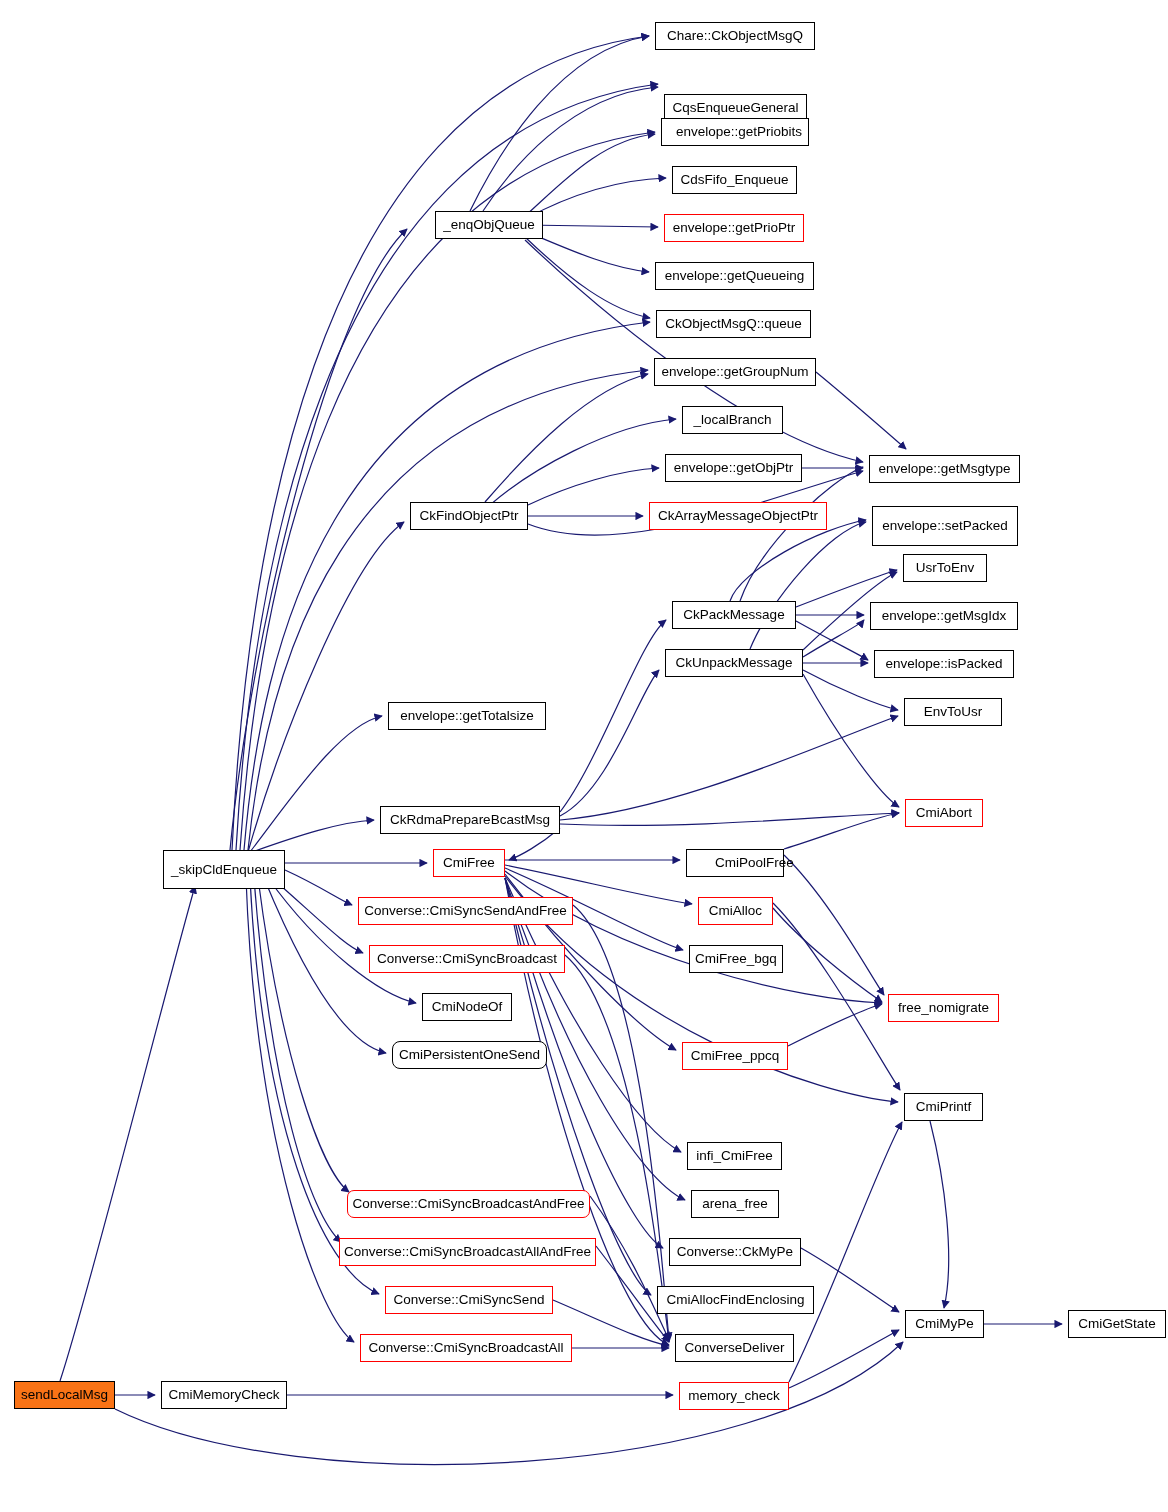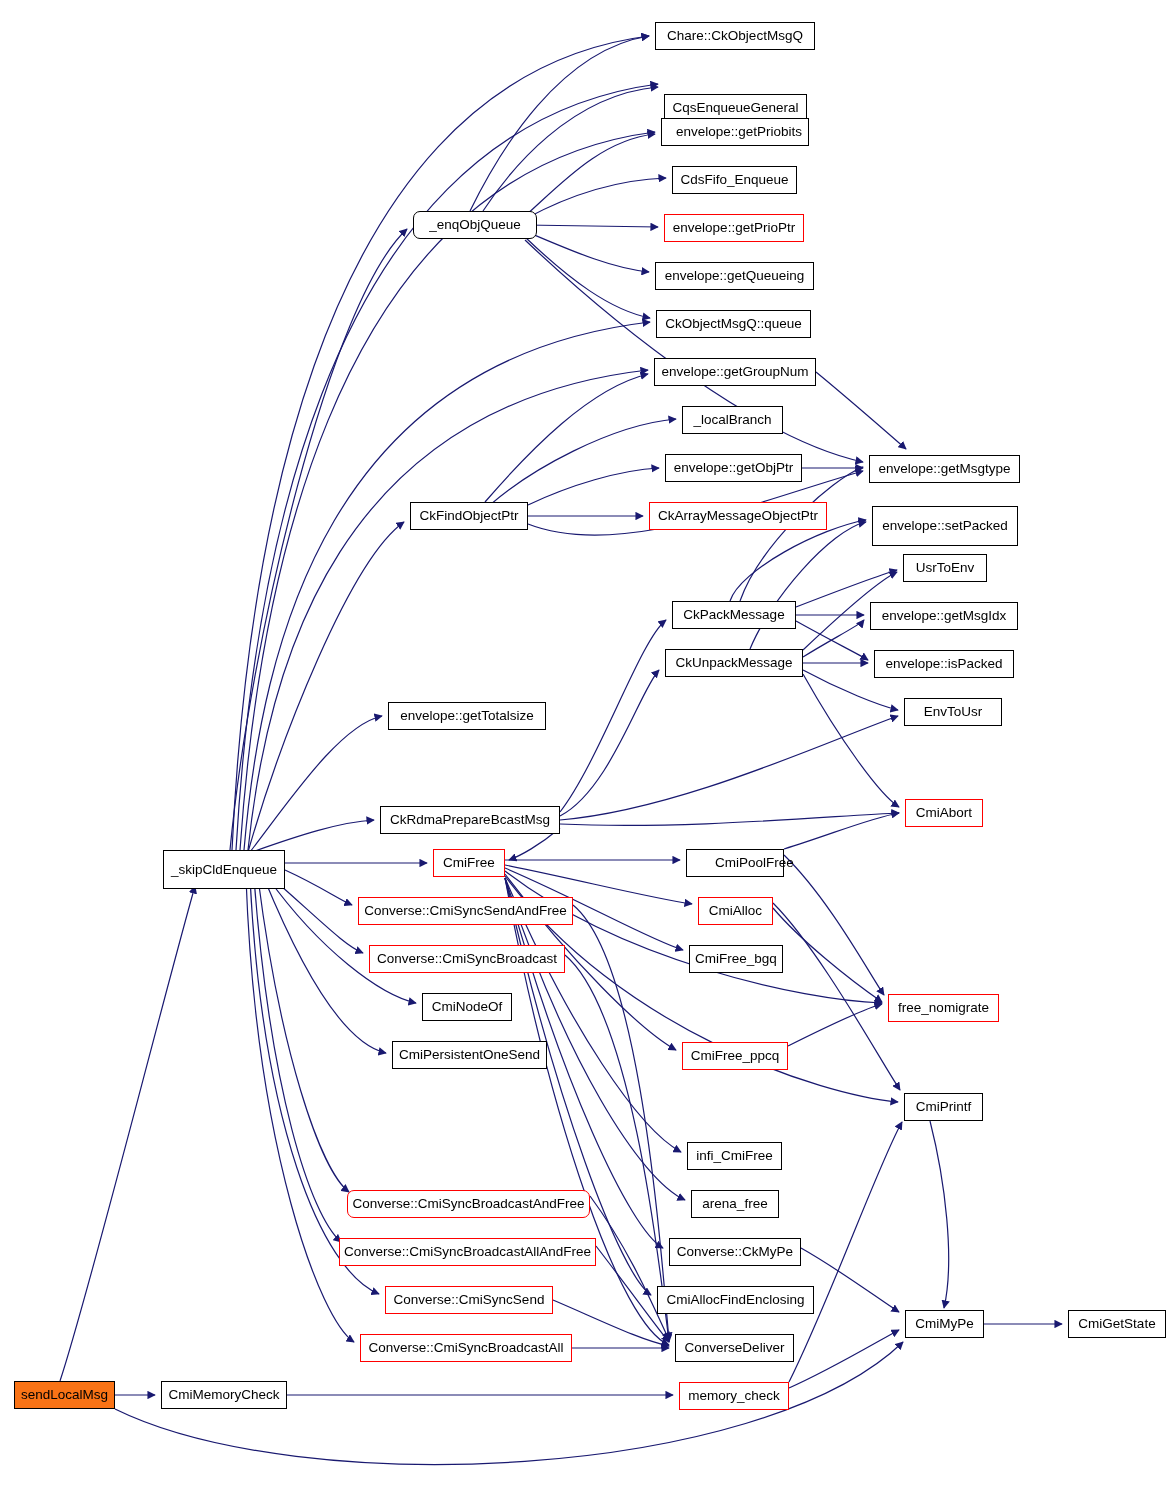--- a/index.html
+++ b/index.html
@@ -110,21 +110,21 @@
   <div id="node-layer">
       <div class="node current" style="left: 14px; top: 1381px; width: 101px; height: 28px;">
         <span>sendLocalMsg</span>
       </div>
       <div class="node" style="left: 161px; top: 1381px; width: 126px; height: 28px;">
         <span>CmiMemoryCheck</span>
       </div>
       <div class="node" style="left: 163px; top: 850px; width: 122px; height: 39px;">
         <span>_skipCldEnqueue</span>
       </div>
-      <div class="node" style="left: 413px; top: 211px; width: 124px; height: 28px; border-radius: 7px;">
+      <div class="node" style="left: 435px; top: 211px; width: 108px; height: 28px;">
         <span>_enqObjQueue</span>
       </div>
       <div class="node" style="left: 655px; top: 22px; width: 160px; height: 28px;">
         <span>Chare::CkObjectMsgQ</span>
       </div>
       <div class="node" style="left: 664px; top: 70px; width: 143px; height: 28px; margin-top: 24px;">
         <span>CqsEnqueueGeneral</span>
       </div>
       <div class="node" style="left: 661px; top: 118px; width: 148px; height: 28px; padding-left: 8px;">
         <span>envelope::getPriobits</span>
@@ -206,21 +206,21 @@
       </div>
       <div class="node" style="left: 689px; top: 945px; width: 94px; height: 28px;">
         <span>CmiFree_bgq</span>
       </div>
       <div class="node" style="left: 422px; top: 993px; width: 90px; height: 28px;">
         <span>CmiNodeOf</span>
       </div>
       <div class="node red" style="left: 888px; top: 994px; width: 111px; height: 28px;">
         <span>free_nomigrate</span>
       </div>
-      <div class="node" style="left: 392px; top: 1041px; width: 155px; height: 28px;">
+      <div class="node" style="left: 392px; top: 1041px; width: 155px; height: 28px; border-radius: 8px;">
         <span>CmiPersistentOneSend</span>
       </div>
       <div class="node red" style="left: 682px; top: 1042px; width: 106px; height: 28px;">
         <span>CmiFree_ppcq</span>
       </div>
       <div class="node" style="left: 904px; top: 1093px; width: 79px; height: 28px;">
         <span>CmiPrintf</span>
       </div>
       <div class="node" style="left: 687px; top: 1142px; width: 95px; height: 28px;">
         <span>infi_CmiFree</span>

